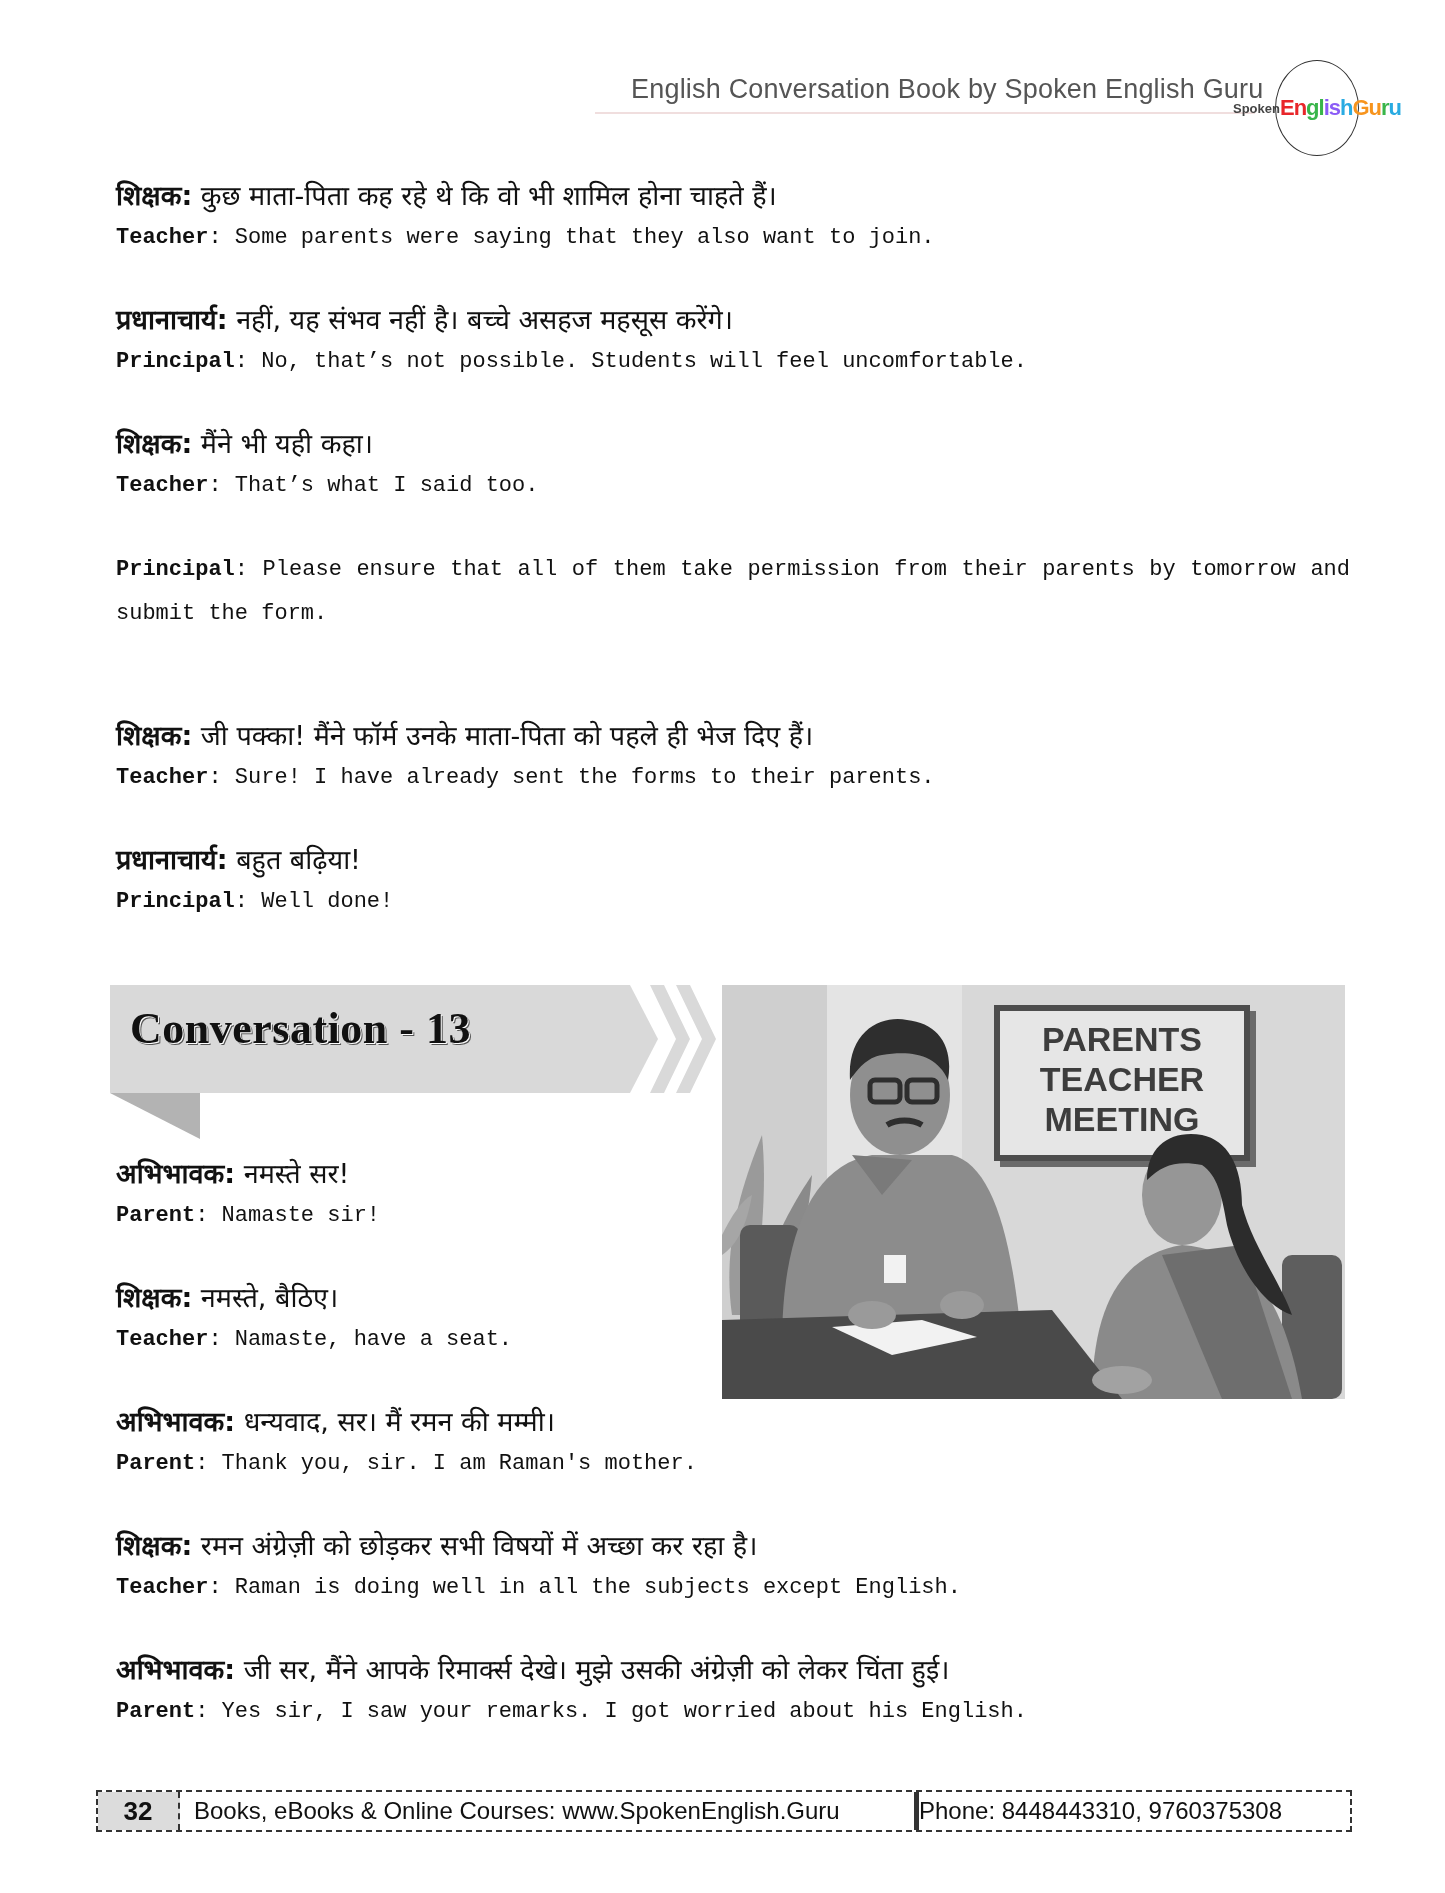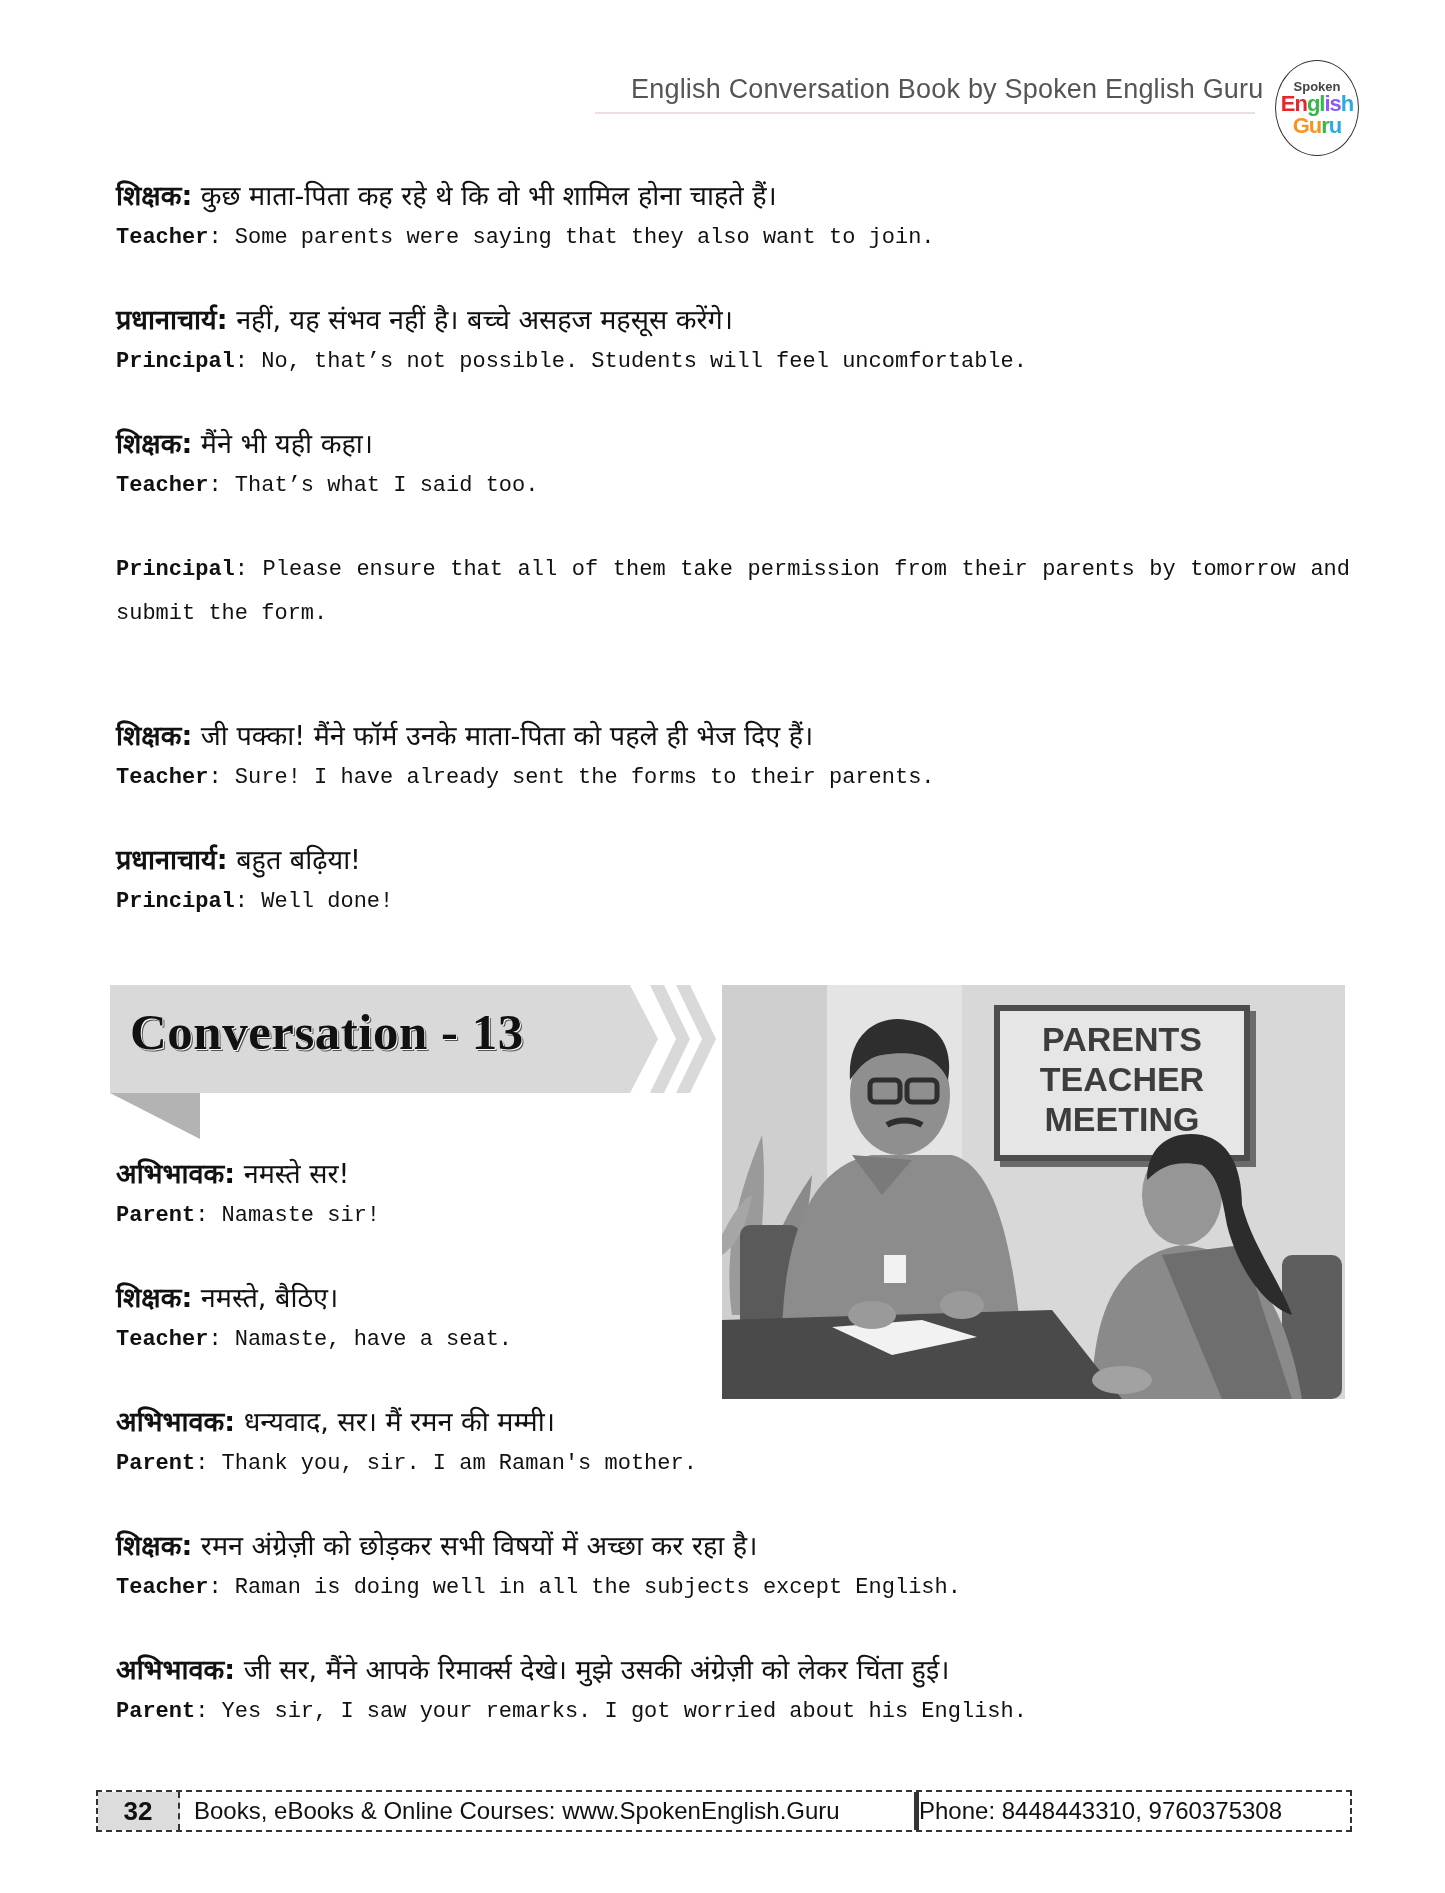--- a/index.html
+++ b/index.html
@@ -1,33 +1,33 @@
 <!DOCTYPE html>
 <html><head>
 <meta charset="utf-8">
 <style>
   html, body { margin:0; padding:0; background:#ffffff; }
   body { width:1445px; height:1893px; position:relative; overflow:hidden; font-family:"DejaVu Sans", sans-serif; color:#111; }
   .header-title { position:absolute; left:595px; top:74px; font-family:"Liberation Sans", sans-serif; font-size:27px; color:#555; letter-spacing:0.2px;margin-left:36px; }
   .header-rule { position:absolute; left:595px; top:112px; width:660px; height:2px; background:#f0dede; }
-  .logo { position:absolute; left:1275px; top:60px; width:82px; height:94px; border:1.5px solid #333; border-radius:50%; background:#fff; display:flex; flex-direction:column; align-items:center; justify-content:center; font-family:"Liberation Sans", sans-serif; font-weight:bold; line-height:1; }
+  .logo { position:absolute; left:1275px; top:60px; width:82px; height:94px; border:1.5px solid #333; border-radius:50%; background:#fff; display:flex; flex-direction:row; align-items:center; justify-content:center; font-family:"Liberation Sans", sans-serif; font-weight:bold; line-height:1; }
   .logo .l1 { font-size:13px; color:#444; }
   .logo .l2 { font-size:22px; letter-spacing:-1px; }
   .logo .l3 { font-size:22px; letter-spacing:-1px; }
   .block { position:absolute; left:116px; right:95px; }
   .hi { font-size:27px; line-height:40px; white-space:nowrap; }
   .hi .spk { font-weight:bold; }
   .en { font-family:Liberation Mono, monospace; font-size:22px; line-height:44px; }
   .en .spk { font-weight:bold; }
   .en.justify { text-align:justify; text-align-last:left; }
   .banner { position:absolute; left:110px; top:985px; width:600px; height:108px; }
   .banner-body { position:absolute; left:0; top:0; width:548px; height:108px; background:#d9d9d9; clip-path:polygon(0 0, 520px 0, 548px 54px, 520px 108px, 0 108px); }
   .chev { position:absolute; top:0; width:40px; height:108px; background:#d9d9d9; clip-path:polygon(0 0, 14px 0, 40px 54px, 14px 108px, 0 108px, 26px 54px); }
   .fold { position:absolute; left:110px; top:1093px; width:90px; height:46px; background:#b3b3b3; clip-path:polygon(0 0, 90px 0, 90px 46px); }
-  .banner-title { position:absolute; left:20px; top:18px; font-family:"Liberation Serif", serif; font-weight:bold; font-size:51px; color:#111; letter-spacing:0.5px; text-shadow:1px 1px 0 #fff, 2px 2px 0 #555;text-align:center; }
+  .banner-title { position:absolute; left:20px; top:18px; font-family:"Liberation Serif", serif; font-weight:bold; font-size:44px; color:#111; letter-spacing:0.5px; text-shadow:1px 1px 0 #fff, 2px 2px 0 #555;text-align:center; }
   .illus { position:absolute; left:722px; top:985px; width:623px; height:414px; background:#dcdcdc; overflow:hidden; }
   .footer { position:absolute; left:96px; top:1790px; width:1252px; height:38px; border:2px dashed #333; display:flex; align-items:center; font-family:"Liberation Sans", sans-serif; font-size:24px; color:#111; }
   .footer .page { width:80px; height:100%; background:#dcdcdc; border-right:2px dashed #333; display:flex; align-items:center; justify-content:center; font-weight:bold; font-size:26px; }
   .footer .web { padding-left:14px; width:720px; border-right:5px solid #333; height:100%; display:flex; align-items:center; }
   .footer .phone { display:flex; align-items:center; }
 </style>
 </head>
 <body>
 
 <div class="header-title">English Conversation Book by Spoken English Guru</div>

